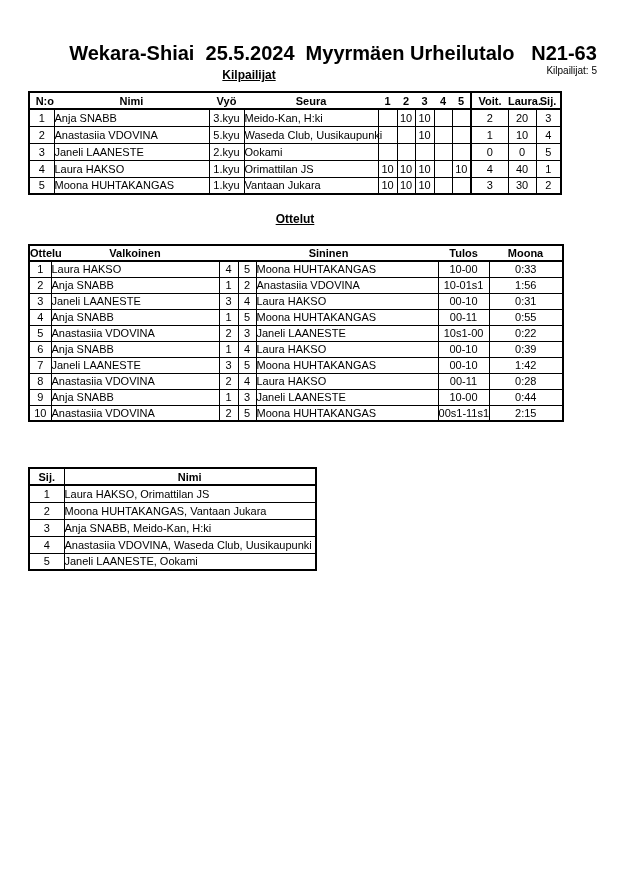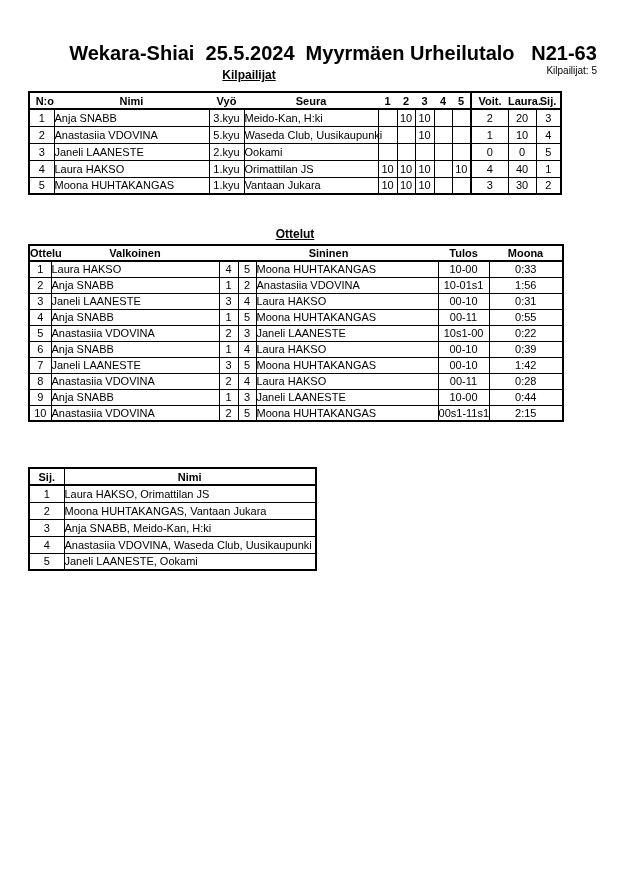--- a/index.html
+++ b/index.html
@@ -15,21 +15,21 @@
   .main-title {
     position: absolute; top: 42px; left: 0; width: 630px;
     text-align: center; font-weight: bold; font-size: 20px;
     white-space: pre; line-height: 22px; padding-left: 36px;
   }
   .sec-title {
     position: absolute; font-weight: bold; font-size: 12px;
     text-align: center; line-height: 14px; white-space: pre; text-decoration: underline;
   }
   .t1-title { left: 28px; width: 442px; top: 68px; }
-  .t2-title { left: 28px; width: 534px; top: 227px; }
+  .t2-title { left: 28px; width: 534px; top: 212px; }
   .t3-title { left: 28px; width: 287px; top: 445px; }
   .count-label { position: absolute; top: 65px; right: 33px; font-size: 10px; line-height: 12px; }
 
   table.t {
     position: absolute; border-collapse: collapse; table-layout: fixed;
     border: 2px solid #000;
   }
   .t th, .t td {
     border: 1px solid #000; font-size: 11px; padding: 0;
     white-space: nowrap; overflow: visible; vertical-align: middle;

